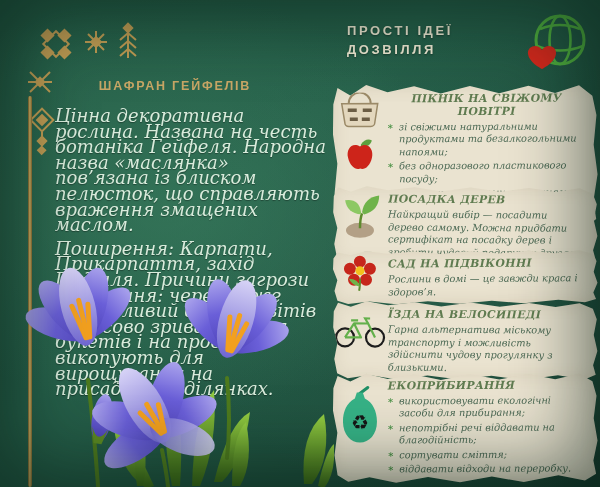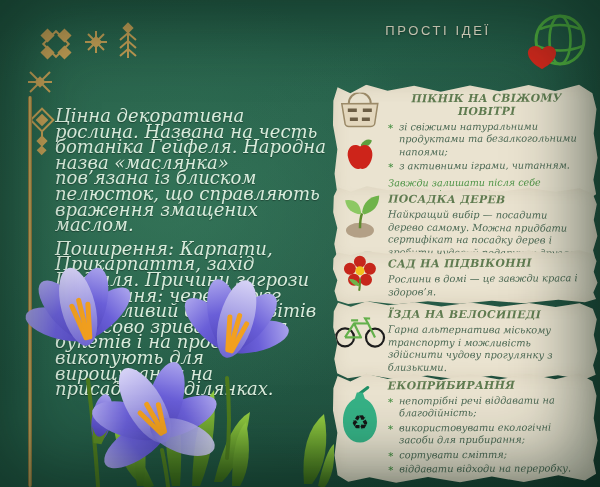--- a/index.html
+++ b/index.html
@@ -17,22 +17,22 @@
   .gold-line{position:absolute;left:28px;top:96px;width:4px;height:391px;
     background:linear-gradient(to right,#7d5f28,#d9b86a 45%,#8a6b2e);border-radius:2px;}
   .left-title{position:absolute;left:40px;top:79px;width:270px;text-align:center;
     color:#c9a766;font-family:"Liberation Sans",sans-serif;font-weight:bold;
     font-size:12.5px;letter-spacing:1.8px;}
   .left-text{position:absolute;left:55px;top:108px;width:272px;color:#d9ecdc;
     font-style:italic;font-size:18px;line-height:15.6px;text-shadow:0 1px 1px rgba(0,0,0,.35);}
   .left-text p{margin:0 0 8px 0;}
 
   
-  .right-title{position:absolute;left:347px;top:21px;width:182px;text-align:center;
-    color:#efe9d3;font-family:"Liberation Sans",sans-serif;font-weight:normal;
+  .right-title{position:absolute;left:347px;top:21px;width:182px;
+    color:#efe9d3;font-family:"Liberation Sans",sans-serif;font-weight:bold;
     font-size:13px;letter-spacing:2.6px;line-height:19px;text-shadow:0 1px 2px rgba(0,0,0,.4);}
   .globe{position:absolute;left:516px;top:10px;}
 
   .card{position:absolute;left:332px;width:266px;background:#eae3d0;
     box-shadow:0 3px 6px rgba(0,10,6,.45), inset 0 0 18px rgba(120,100,60,.18);
     clip-path:polygon(0.6% 14%,2.2% 3%,7% 8%,13% 1%,21% 6%,31% 2%,41% 7%,52% 2%,63% 7%,74% 2%,84% 7%,93% 2%,98% 9%,99.5% 22%,98.4% 42%,99.8% 62%,98.2% 80%,99.2% 92%,95% 98%,85% 93%,72% 99%,60% 94%,48% 99%,36% 94%,24% 99%,14% 94%,6% 98%,2% 92%,0.9% 74%,2% 54%,0.4% 34%);
     display:flex;align-items:flex-start;}
   .card-icons{width:56px;flex:0 0 56px;display:flex;flex-direction:column;align-items:center;}
   .card-content{flex:1;padding:7px 12px 6px 0;}
   .card-title{font-style:italic;font-weight:bold;color:#5f7b50;font-size:10.8px;letter-spacing:.4px;margin:0 0 3px 0;}
@@ -92,20 +92,21 @@
         <rect x="-8" y="-8" width="16" height="16" transform="rotate(45)"></rect>
         <rect x="-3.5" y="-3.5" width="7" height="7" transform="rotate(45)" fill="#c39d54"></rect>
         <line x1="0" y1="12" x2="0" y2="26"></line>
         <rect x="-3" y="18" width="6" height="6" transform="rotate(45 0 21)" fill="#c39d54"></rect>
         <rect x="-2.5" y="28" width="5" height="5" transform="rotate(45 0 30)" fill="#c39d54"></rect>
       </g>
     </g>
   </svg>
   <div class="gold-line"></div>
 
+  <div class="left-title">ШАФРАН ГЕЙФЕЛІВ</div>
 
   <div class="left-text">
     <p>Цінна декоративна рослина. Названа на честь ботаніка Гейфеля. Народна назва «маслянка» пов’язана із блиском пелюсток, що справляють враження змащених маслом.</p>
     <p>Поширення: Карпати, Прикарпаття, захід Поділля. Причини загрози зникнення: через дуже привабливий вигляд квітів їх масово зривають для букетів і на продаж, викопують для вирощування на присадибних ділянках.</p>
   </div>
 
   <svg style="position:absolute;left:22px;top:260px;" width="312" height="227" viewBox="0 0 312 227">
     <defs>
       <linearGradient id="pet" x1="0" y1="1" x2="0" y2="0">
         <stop offset="0" stop-color="#4a3fb5"></stop>
@@ -185,20 +186,21 @@
       <g stroke="#f2a01f" stroke-width="5" stroke-linecap="round">
         <line x1="0" y1="6" x2="-8" y2="-22"></line>
           <line x1="2" y1="6" x2="2" y2="-26"></line>
           <line x1="4" y1="6" x2="12" y2="-20"></line>
       </g>
     </g>
   </svg>
 
   <div class="right-title">
     <div>ПРОСТІ ІДЕЇ</div>
+    <div>ДОЗВІЛЛЯ</div>
   </div>
 
   <svg class="globe" width="78" height="68" viewBox="0 0 78 68">
     <g stroke="#4fae3e" fill="none" stroke-width="3">
       <circle cx="44" cy="30" r="24"></circle>
       <ellipse cx="44" cy="30" rx="10.5" ry="24" stroke-width="2.6"></ellipse>
       <path d="M24 19 q20 -8 40 0" stroke-width="2.6"></path>
       <path d="M21 36 q23 9 46 0" stroke-width="2.6"></path>
     </g>
     <path d="M26 40 c-4 -7 -15 -4 -14 4 c1 8 12 14 14 15 c2 -1 13 -7 14 -15 c1 -8 -10 -11 -14 -4 z" fill="#d6281c"></path>
@@ -216,20 +218,21 @@
       </svg>
       <svg width="30" height="36" viewBox="0 0 30 36" style="margin-top:6px;">
         <path d="M16 8 q5 -7 11 -4 q-2 7 -11 6" fill="#5da03f"></path>
         <path d="M15 10 c-8 -5 -14 3 -12 11 c2 9 8 13 12 11 c4 2 10 -2 12 -11 c2 -8 -4 -16 -12 -11 z" fill="#cd241a"></path>
       </svg>
     </div>
     <div class="card-content">
       <p class="card-title">ПІКНІК НА СВІЖОМУ ПОВІТРІ</p>
       <ul>
         <li>зі свіжими натуральними продуктами та безалкогольними напоями;</li>
+        <li>без одноразового пластикового посуду;</li>
         <li>з активними іграми, читанням.</li>
       </ul>
       <p class="note">Завжди залишати після себе чистоту і порядок!</p>
     </div>
   </div>
 
   <div class="card c2">
     <div class="card-icons">
       <svg width="42" height="48" viewBox="0 0 42 48" style="margin-top:6px;">
         <ellipse cx="21" cy="39" rx="14" ry="7.5" fill="#b3a086"></ellipse>
@@ -284,22 +287,22 @@
     <div class="card-icons">
       <svg width="46" height="62" viewBox="0 0 46 62" style="margin-top:12px;">
         <path d="M23 9 l8 -6" stroke="#1f8f66" stroke-width="3" stroke-linecap="round"></path>
         <path d="M20 8 l6 0 l2 6 c8 4 12 13 12 23 c0 13 -8 21 -17 21 c-9 0 -17 -8 -17 -21 c0 -10 4 -19 12 -23 z" fill="#36b286"></path>
         <text x="23" y="45" text-anchor="middle" font-size="20" fill="#161616" font-family="DejaVu Sans, sans-serif">♻</text>
       </svg>
     </div>
     <div class="card-content">
       <p class="card-title">ЕКОПРИБИРАННЯ</p>
       <ul>
+        <li>використовувати екологічні засоби для прибирання;</li>
         <li>непотрібні речі віддавати на благодійність;</li>
-        <li>використовувати екологічні засоби для прибирання;</li>
         <li>сортувати сміття;</li>
         <li>віддавати відходи на переробку.</li>
       </ul>
     </div>
   </div>
 
   <div class="vignette"></div>
 </div>
 
 </body></html>

